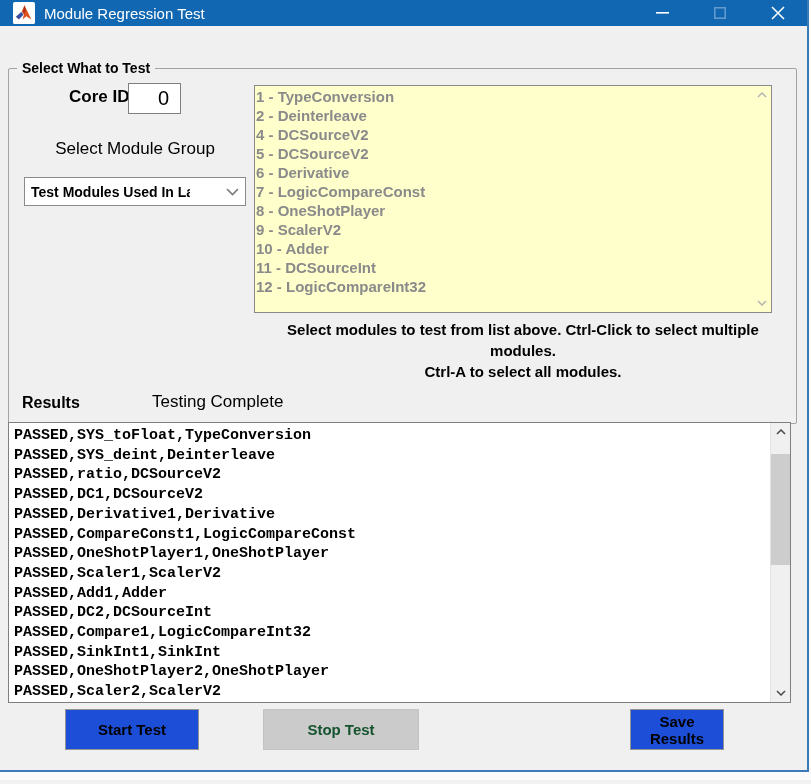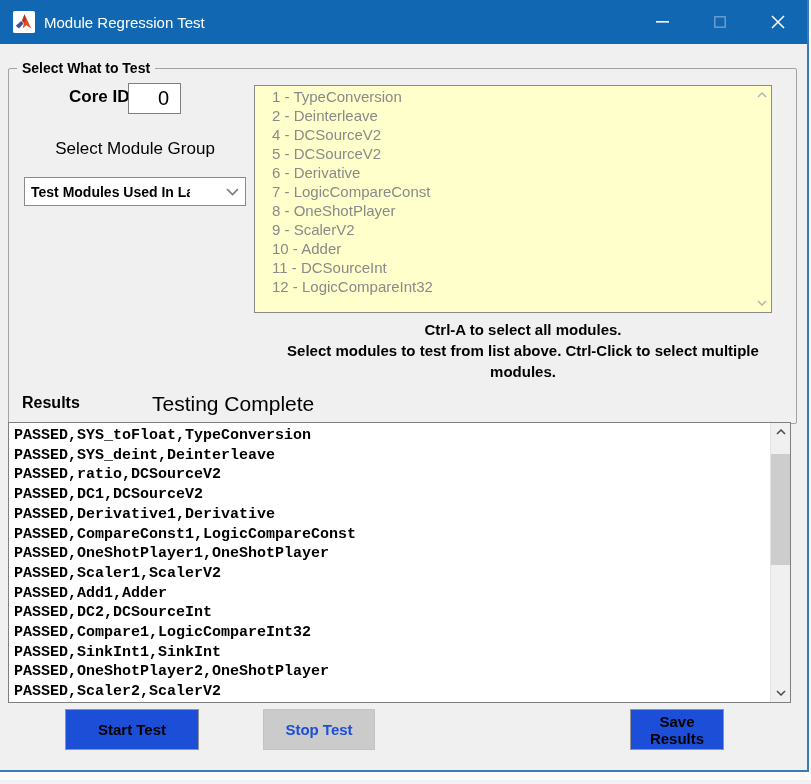--- a/index.html
+++ b/index.html
@@ -7,21 +7,21 @@
   body { font-family:"Liberation Sans", sans-serif; background:#fafafa; position:relative; overflow:hidden; }
 
   .window {
     position:absolute; left:0; top:8; width:809px; height:772px;
     background:#f0f0f0;
     border-right:2px solid #3c79b8; border-bottom:2px solid #3c79b8;
   }
 
   
   .titlebar {
-    height:44px; background:#1167b1; display:flex; align-items:center;
+    height:26px; background:#1167b1; display:flex; align-items:center;
     color:#fff;
   }
   .app-icon { width:22px; height:22px; margin-left:13px; flex:0 0 auto; display:block; }
   .tb-title { font-size:15px; margin-left:9px; flex:1 1 auto; white-space:nowrap; }
   .tb-btns { display:flex; height:34px; }
   .tb-btn { width:58px; height:34px; display:flex; align-items:center; justify-content:center; }
   .tb-btn svg { display:block; }
 
   
   .panel {
@@ -44,50 +44,50 @@
     background:#fff; border:1px solid #8a8a8a; display:flex; align-items:center;
     font-size:14px; font-weight:bold; color:#000; padding-left:6px;gap:36px;
   }
   .dropdown .dd-text { flex:1 1 auto; white-space:nowrap; overflow:hidden; }
   .dropdown .dd-chev { flex:0 0 auto; margin-right:6px; display:block; }
 
   .module-list {
     position:absolute; left:245px; top:16px; width:518px; height:228px;
     background:#ffffcc; border:1px solid #8a8a8a; overflow:hidden;
   }
-  .module-items { position:absolute; left:0; top:1px; right:18px; bottom:0; padding-left:17px; }
+  .module-items { position:absolute; left:0; top:1px; right:18px; bottom:0; padding-left:1px;font-weight:bold; }
   .module-item { font-size:15px; line-height:19px; color:#8a8a8a; white-space:nowrap; }
   .module-scroll { position:absolute; right:1px; top:1px; bottom:1px; width:16px; }
   .module-scroll .m-up   { position:absolute; top:2px; left:0; width:16px; height:12px; display:flex; align-items:center; justify-content:center; }
   .module-scroll .m-down { position:absolute; bottom:2px; left:0; width:16px; height:12px; display:flex; align-items:center; justify-content:center; }
 
   .help { position:absolute; left:245px; top:250px; width:538px; text-align:center; font-size:15px; font-weight:bold; color:#000; line-height:21px; }
 
   
   .results-label  { position:absolute; left:22px;  top:394px; font-size:16px; font-weight:bold; color:#000; }
-  .results-status { position:absolute; left:152px; top:392px; font-size:21px; color:#000; }
+  .results-status { position:absolute; left:152px; top:392px; font-size:17px; color:#000; }
   .results-box {
     position:absolute; left:8px; top:422px; width:783px; height:281px;
     background:#fff; border:1px solid #7f7f7f; overflow:hidden;
   }
   .results-lines { position:absolute; left:0; top:3px; right:21px; bottom:0; padding-left:5px; overflow:hidden; }
   .rline { font-family:"Liberation Mono","DejaVu Sans Mono",monospace; font-weight:bold; font-size:15px; line-height:19.7px; color:#000; white-space:nowrap; }
   .vscroll { position:absolute; right:0; top:0; bottom:0; width:20px; background:#f0f0f0; border-left:1px solid #e3e3e3; }
   .sb-btn { position:absolute; left:0; width:20px; height:18px; display:flex; align-items:center; justify-content:center; }
   .sb-up { top:0; } .sb-down { bottom:0; }
   .sb-thumb { position:absolute; left:0; top:31px; width:20px; height:111px; background:#cdcdcd; }
 
   
   .btn {
     position:absolute; top:709px; height:41px;
     background:#1d4ed8; border:1px solid #949494;
     font-family:"Liberation Sans",sans-serif; font-size:15px; font-weight:bold; color:#000;
   }
   .btn-start { left:65px;  width:134px; }
-  .btn-stop  { left:263px; width:112px; background:#cbcbcb; border:1px solid #c3c3c3; color:#1d4ed8; }
+  .btn-stop  { left:263px; width:156px; background:#cbcbcb; border:1px solid #c3c3c3; color:#14532d; }
   .btn-save  { left:630px; width:94px; }
 
   .below-window { position:absolute; left:0; top:780px; width:811px; height:4px; background:#f1f1f1; }
 </style>
 </head>
 <body>
 
 <div class="window">
 
   <div class="titlebar">
@@ -155,22 +155,22 @@
         </div>
         <div class="m-down">
           <svg width="10" height="6" viewBox="0 0 10 6">
               <polyline points="1,1 5,5 9,1" fill="none" stroke="#b0b0b0" stroke-width="1.4"></polyline>
             </svg>
         </div>
       </div>
     </div>
 
     <div class="help">
+      <div>Select modules to test from list above. Ctrl-Click to select multiple modules.</div>
       <div>Ctrl-A to select all modules.</div>
-      <div>Select modules to test from list above. Ctrl-Click to select multiple modules.</div>
     </div>
   </div>
 
   <div class="results-label">Results</div>
   <div class="results-status">Testing Complete</div>
 
   <div class="results-box">
     <div class="results-lines">
 
     <div class="rline">PASSED,SYS_toFloat,TypeConversion</div>

